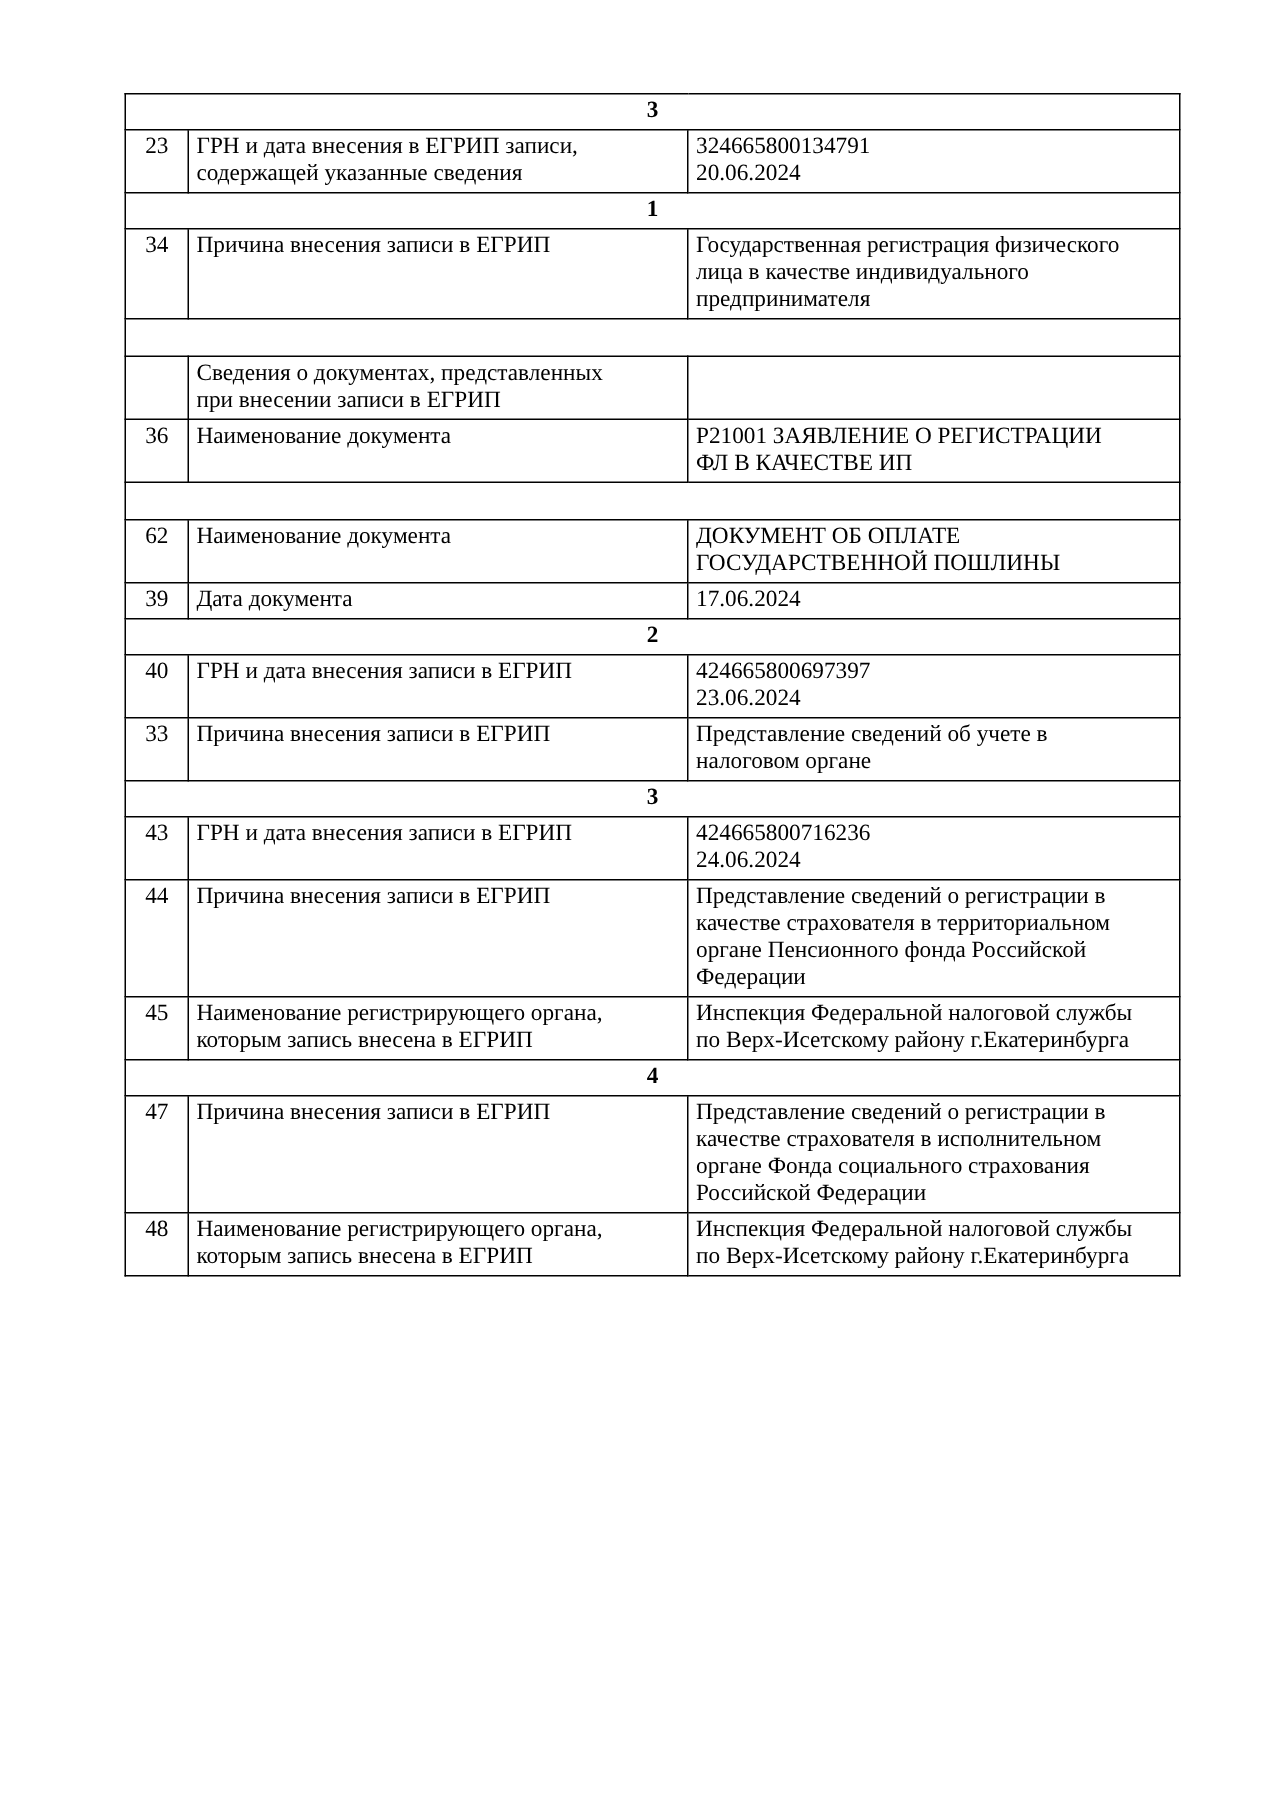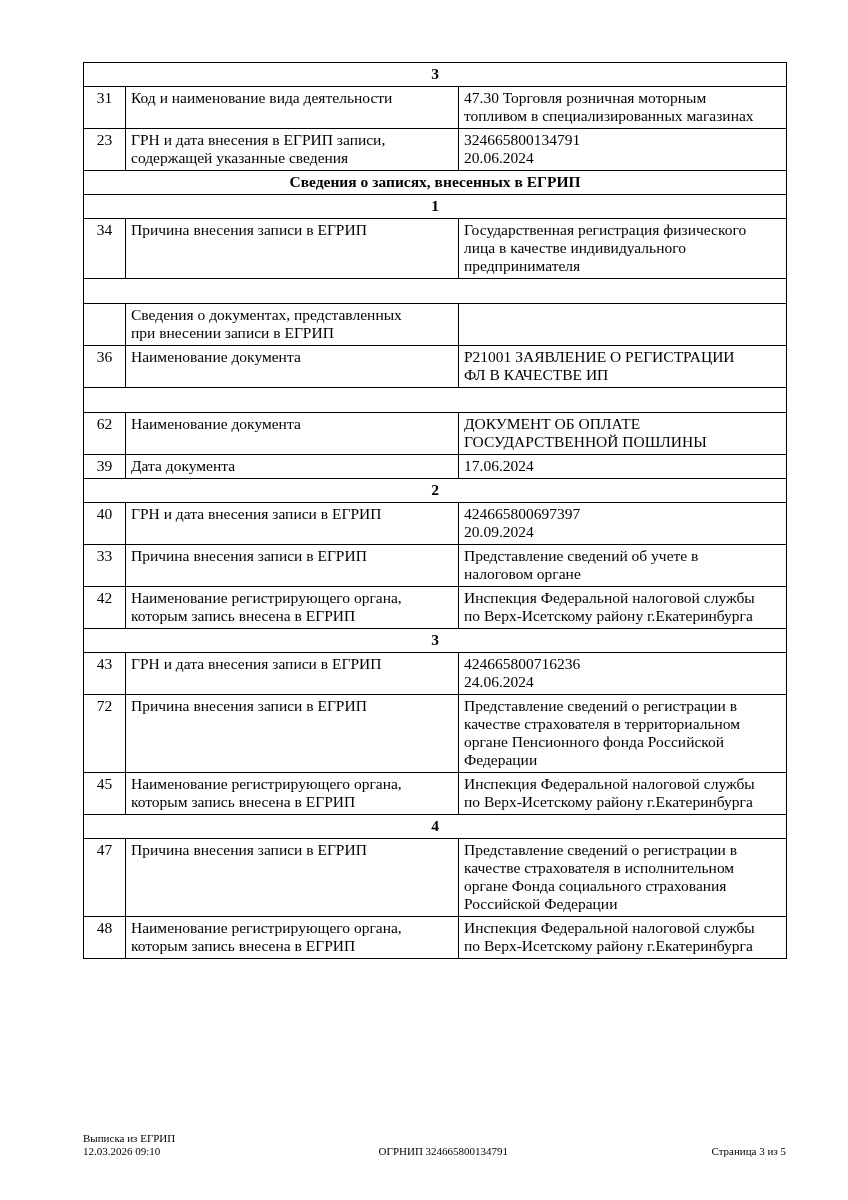--- a/index.html
+++ b/index.html
@@ -74,34 +74,25 @@
     <colgroup>
       <col style="width:42px">
       <col style="width:333px">
       <col style="width:328px">
     </colgroup>
     <tbody>
         <tr>
           <td class="section-cell" colspan="3">3</td>
         </tr>
         <tr>
-          <td class="num-cell">31</td>
-          <td class="label-cell">Код и наименование вида деятельности</td>
-          <td class="value-cell">47.30 Торговля розничная моторным
-топливом в специализированных магазинах</td>
-        </tr>
-        <tr>
           <td class="num-cell">23</td>
           <td class="label-cell">ГРН и дата внесения в ЕГРИП записи,
 содержащей указанные сведения</td>
           <td class="value-cell">324665800134791
 20.06.2024</td>
-        </tr>
-        <tr>
-          <td class="section-cell" colspan="3">Сведения о записях, внесенных в ЕГРИП</td>
         </tr>
         <tr>
           <td class="section-cell" colspan="3">1</td>
         </tr>
         <tr>
           <td class="num-cell">34</td>
           <td class="label-cell">Причина внесения записи в ЕГРИП</td>
           <td class="value-cell">Государственная регистрация физического
 лица в качестве индивидуального
 предпринимателя</td>
@@ -136,46 +127,39 @@
           <td class="label-cell">Дата документа</td>
           <td class="value-cell">17.06.2024</td>
         </tr>
         <tr>
           <td class="section-cell" colspan="3">2</td>
         </tr>
         <tr>
           <td class="num-cell">40</td>
           <td class="label-cell">ГРН и дата внесения записи в ЕГРИП</td>
           <td class="value-cell">424665800697397
-20.09.2024</td>
+23.06.2024</td>
         </tr>
         <tr>
           <td class="num-cell">33</td>
           <td class="label-cell">Причина внесения записи в ЕГРИП</td>
           <td class="value-cell">Представление сведений об учете в
 налоговом органе</td>
-        </tr>
-        <tr>
-          <td class="num-cell">42</td>
-          <td class="label-cell">Наименование регистрирующего органа,
-которым запись внесена в ЕГРИП</td>
-          <td class="value-cell">Инспекция Федеральной налоговой службы
-по Верх-Исетскому району г.Екатеринбурга</td>
         </tr>
         <tr>
           <td class="section-cell" colspan="3">3</td>
         </tr>
         <tr>
           <td class="num-cell">43</td>
           <td class="label-cell">ГРН и дата внесения записи в ЕГРИП</td>
           <td class="value-cell">424665800716236
 24.06.2024</td>
         </tr>
         <tr>
-          <td class="num-cell">72</td>
+          <td class="num-cell">44</td>
           <td class="label-cell">Причина внесения записи в ЕГРИП</td>
           <td class="value-cell">Представление сведений о регистрации в
 качестве страхователя в территориальном
 органе Пенсионного фонда Российской
 Федерации</td>
         </tr>
         <tr>
           <td class="num-cell">45</td>
           <td class="label-cell">Наименование регистрирующего органа,
 которым запись внесена в ЕГРИП</td>
@@ -196,22 +180,14 @@
         <tr>
           <td class="num-cell">48</td>
           <td class="label-cell">Наименование регистрирующего органа,
 которым запись внесена в ЕГРИП</td>
           <td class="value-cell">Инспекция Федеральной налоговой службы
 по Верх-Исетскому району г.Екатеринбурга</td>
         </tr>
       </tbody>
   </table>
 
-  <div class="footer">
-    <div class="footer-left">
-      <div>Выписка из ЕГРИП</div>
-      <div>12.03.2026 09:10</div>
-    </div>
-    <div class="footer-center">ОГРНИП 324665800134791</div>
-    <div class="footer-right">Страница 3 из 5</div>
-  </div>
 
 </div>
 
 </body></html>

